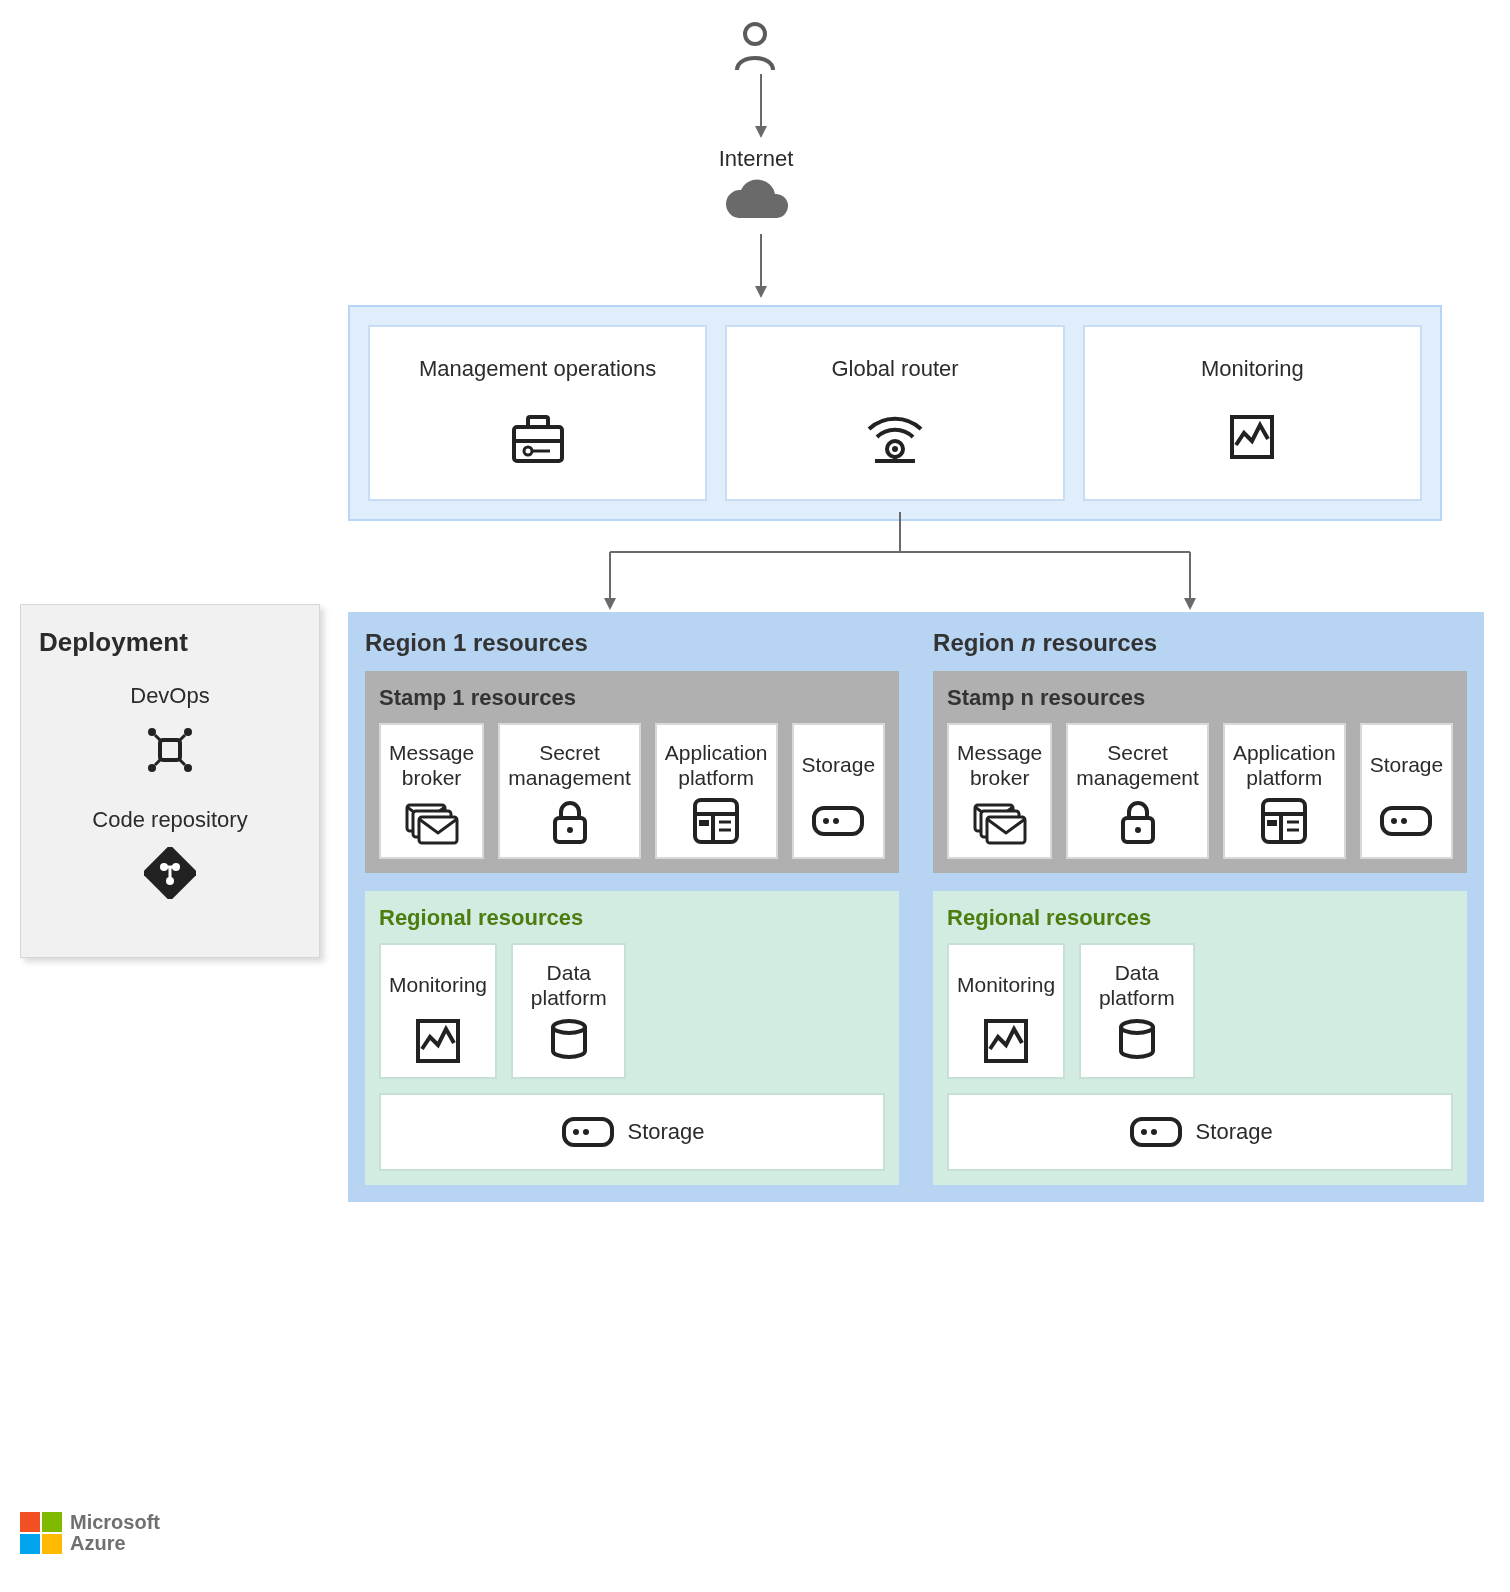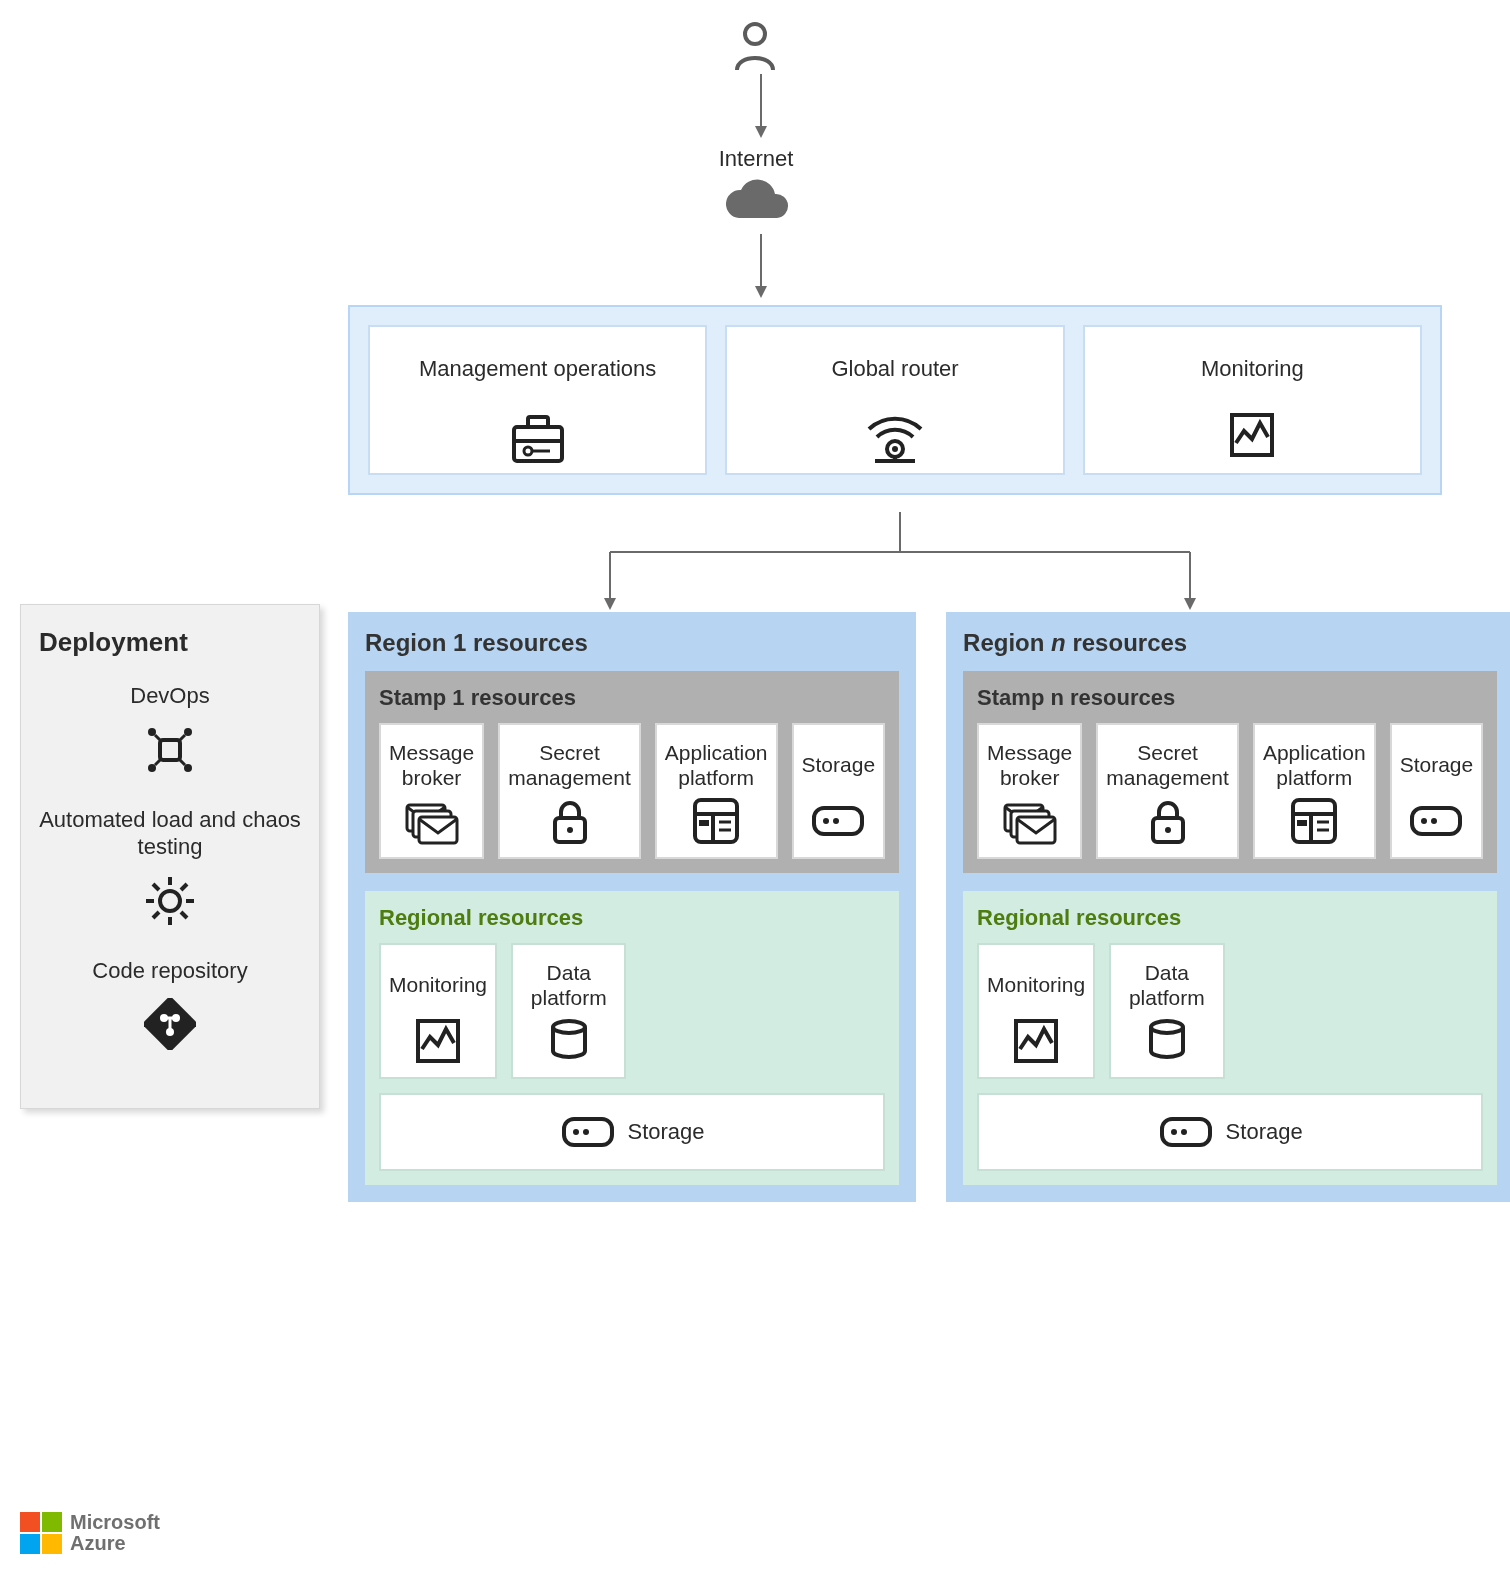--- a/index.html
+++ b/index.html
@@ -16,41 +16,41 @@
   
   .user-icon { position: absolute; top: 20px; left: 731px; }
   .internet-label { position: absolute; top: 146px; left: 706px; font-size: 22px; text-align:center; width:100px; }
   .cloud-icon { position: absolute; top: 178px; left: 715px; }
   .arrow1 { position: absolute; top: 74px; left: 753px; }
   .arrow2 { position: absolute; top: 234px; left: 753px; }
 
   
   .global-row {
     position: absolute; top: 305px; left: 348px;
-    width: 1094px; height: 190px;
+    width: 1094px; height: 216px;
     background: #e0edfb;
     border: 2px solid #b7d6f5;
     display: flex; gap: 18px; padding: 18px;
   }
   .global-card {
     flex: 1; background: #fff; border: 2px solid #c8ddf4;
     display: flex; flex-direction: column; align-items: center;
     justify-content: flex-start; padding: 14px 10px 10px 10px;
     text-align: center;
   }
   .global-card .label { font-size: 22px; line-height: 1.25; margin-bottom: 10px; min-height: 56px; display:flex; align-items:center;}
   .global-card .icon { height: 60px; display:flex; align-items:center; justify-content:center;}
 
   
   .split-arrow { position: absolute; top: 512px; left: 550px; }
 
   
   .regions-row {
     position: absolute; top: 612px; left: 348px; width: 1094px;
-    display: flex; gap: 30px;
+    display: flex; 
   }
   .region {
     flex: 1; background: #b7d5f3; border: 1px solid #b7d5f3;
     padding: 16px;
   }
   .region-title { font-size: 24px; font-weight: 600; color: #333; margin-bottom: 14px; }
   .region-title em { font-style: italic; font-weight: 600;}
 
   .stamp-box {
     background: #b0b0b0; padding: 14px; margin-bottom: 18px;
@@ -248,28 +248,20 @@
     <div class="deployment-title">Deployment</div>
     <div class="dep-item">
       <div class="lbl">DevOps</div>
       <div class="ic">
           <svg width="56" height="56">
             <use href="#devops-ic"></use>
           </svg>
         </div>
     </div>
     <div class="dep-item">
-      <div class="lbl">Automated load and chaos testing</div>
-      <div class="ic">
-          <svg width="56" height="56">
-            <use href="#gear-ic"></use>
-          </svg>
-        </div>
-    </div>
-    <div class="dep-item">
       <div class="lbl">Code repository</div>
       <div class="ic">
           <svg width="52" height="52">
             <use href="#git-ic"></use>
           </svg>
         </div>
     </div>
   </div>
 
   <div class="regions-row">

